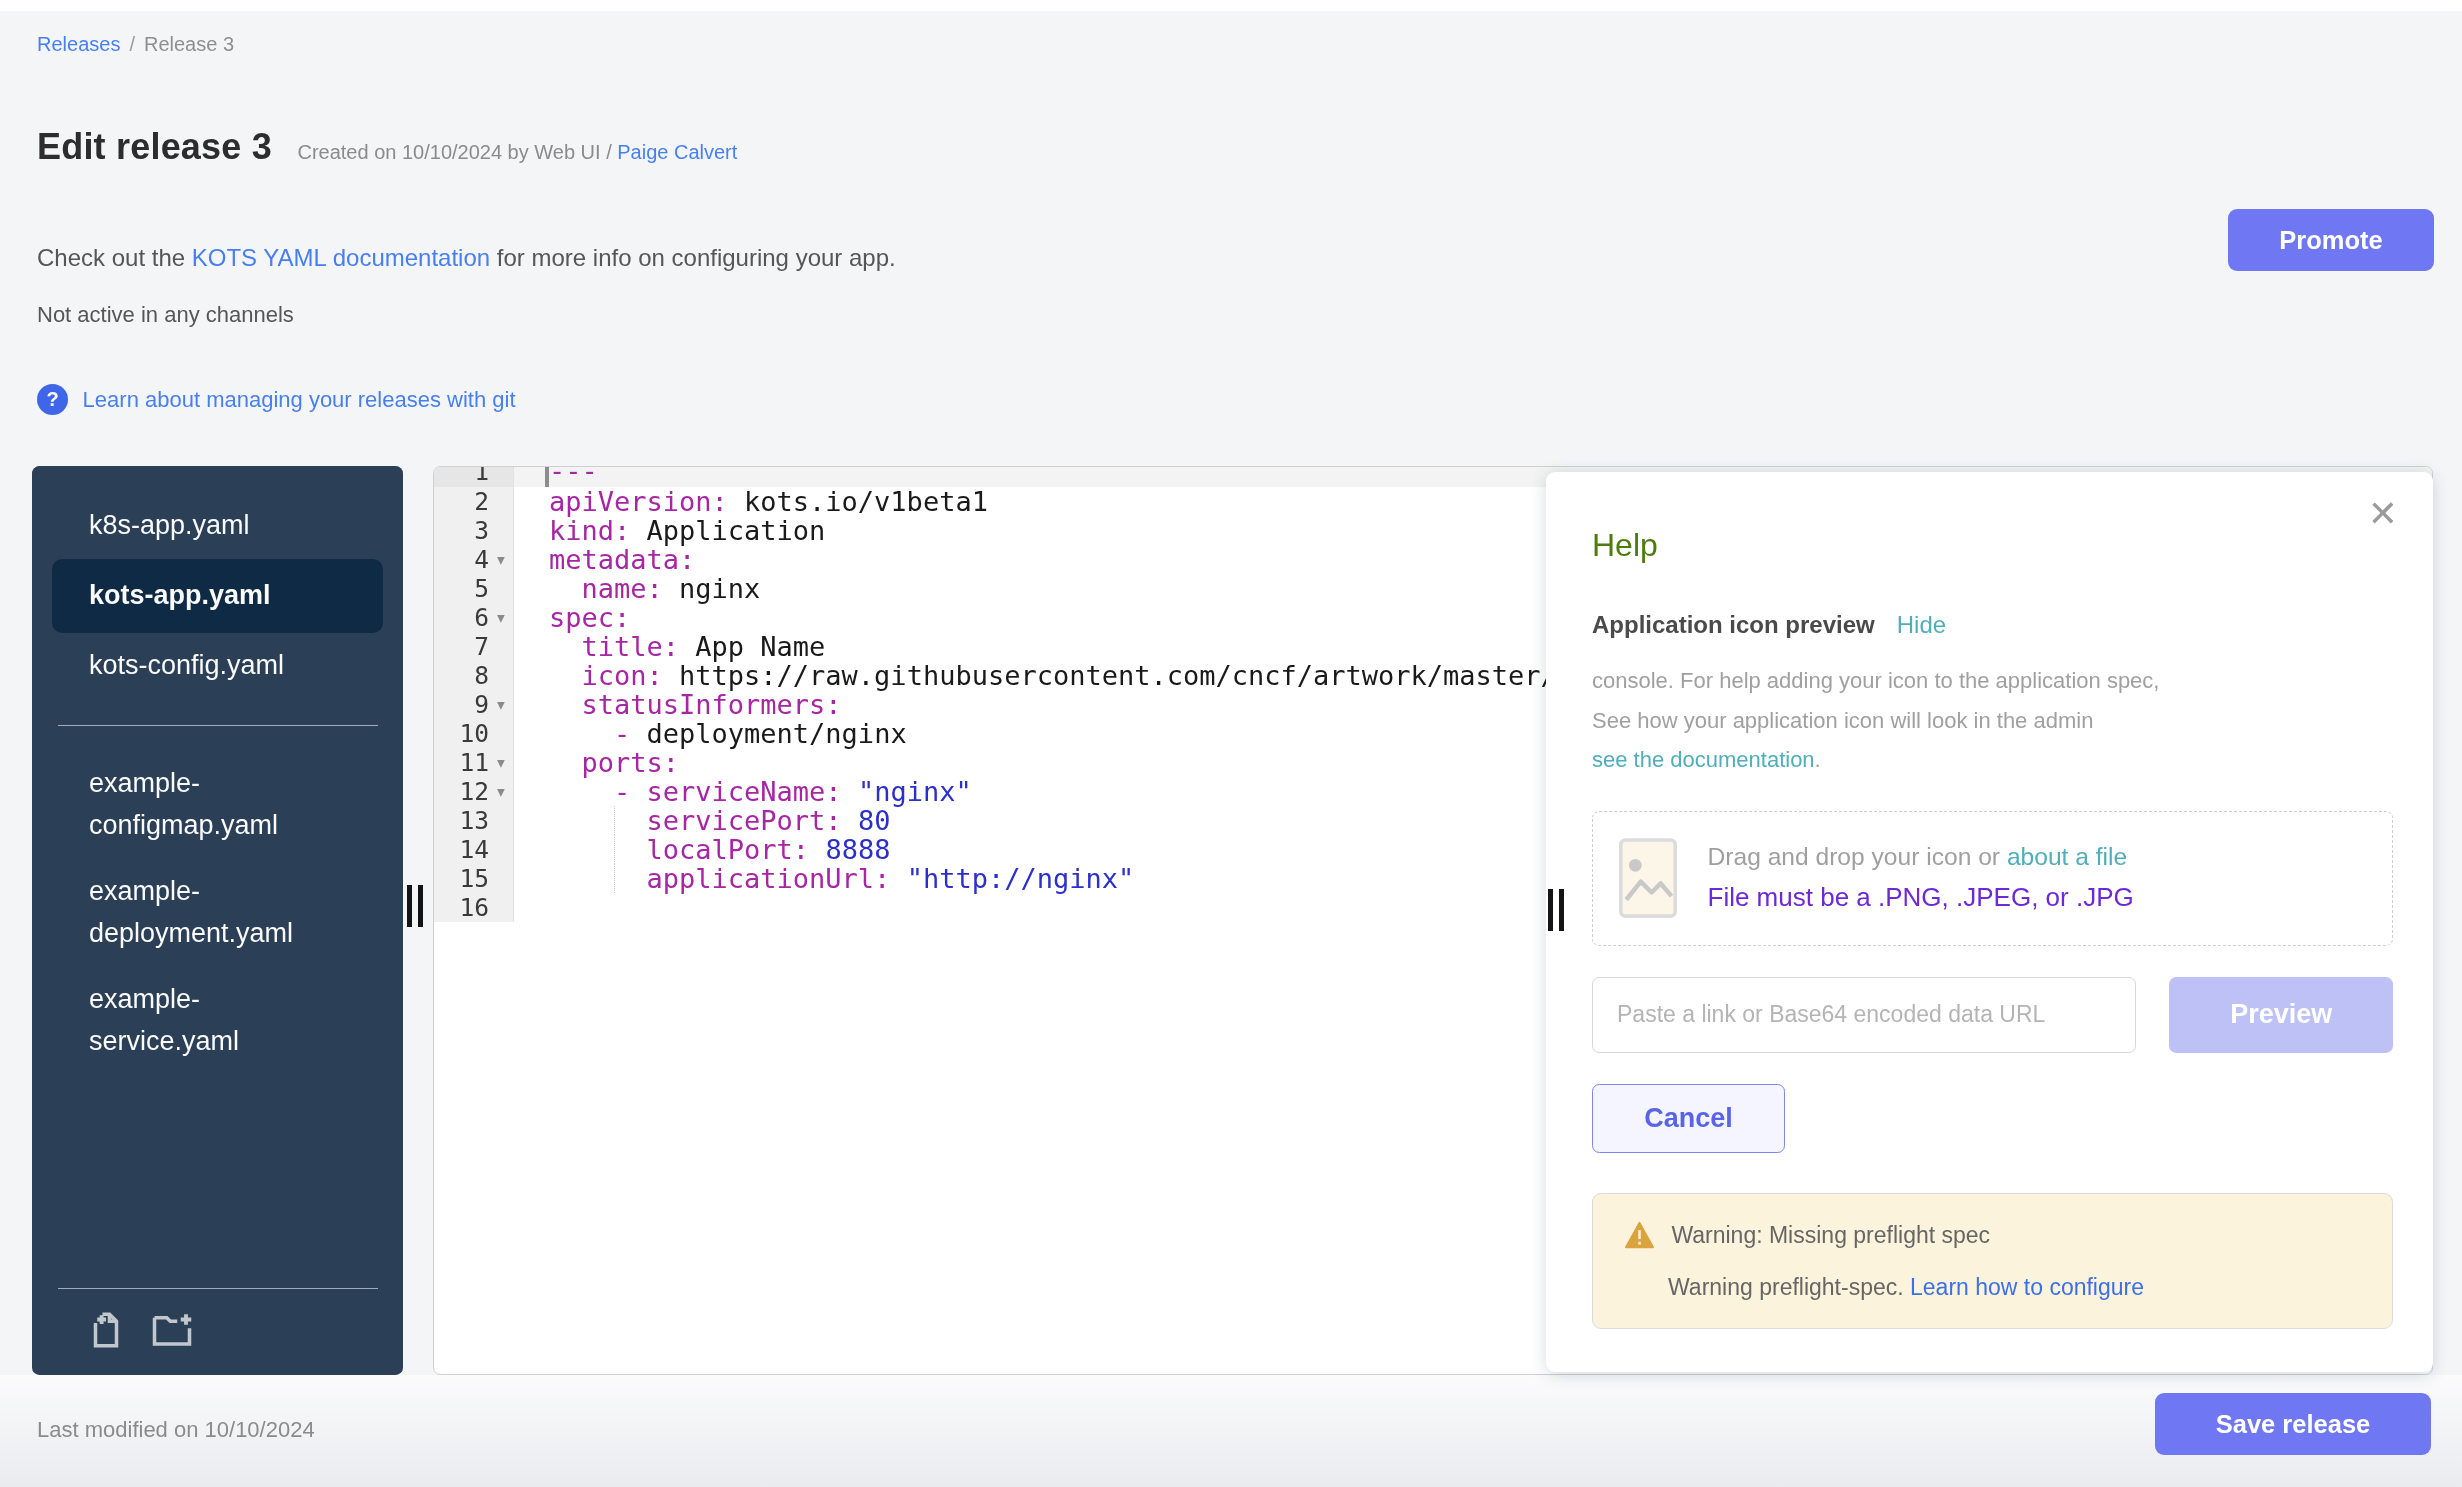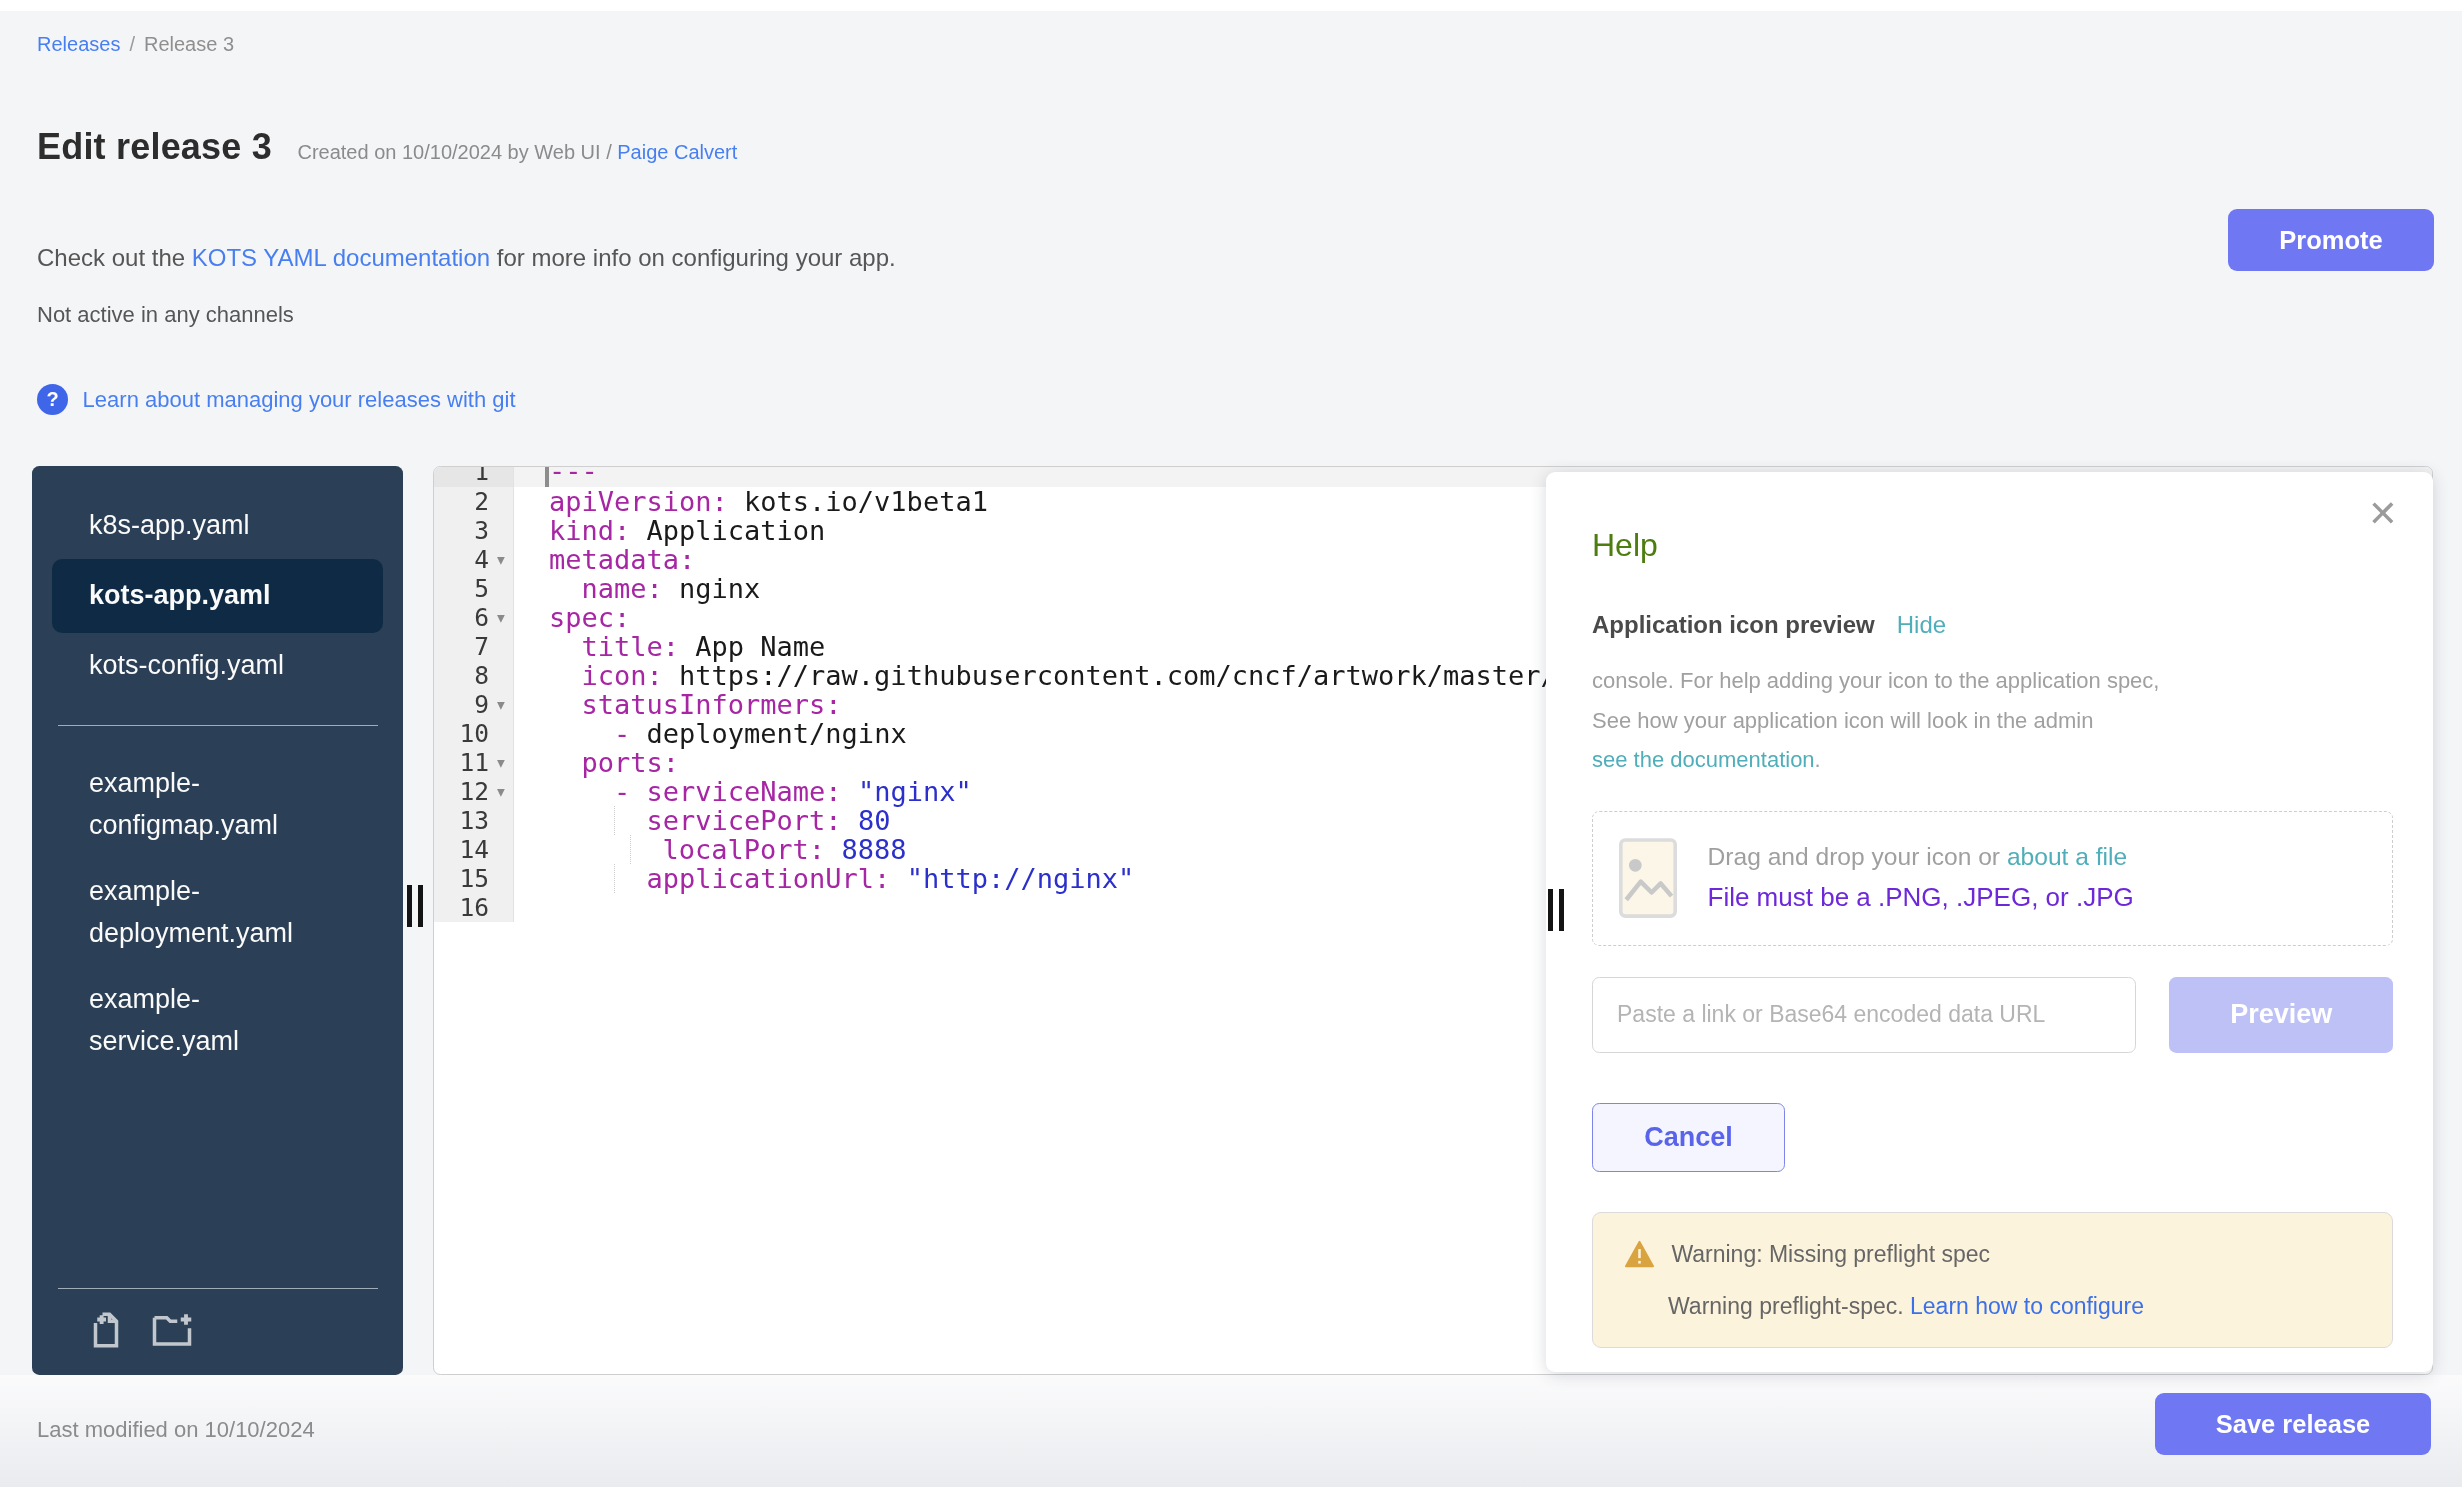--- a/index.html
+++ b/index.html
@@ -80,21 +80,21 @@
             display:flex;align-items:center;padding-left:25.5px;}
   .dz-thumb{flex:0 0 auto;}
   .dz-text{margin-left:31px;}
   .dz-line1{font-size:24.6px;color:#9f9f9f;}
   .dz-line2{font-size:26px;color:#6d28d9;margin-top:11px;}
   .input-row{margin-top:31px;display:flex;align-items:center;}
   .link-input{width:550px;height:76px;border:1.8px solid #d6d6d6;border-radius:7.3px;font-size:23px;
               padding:0 24px;color:#555;font-family:"Liberation Sans",sans-serif;outline:none;background:#fff;}
   .link-input::placeholder{color:#b4b4b4;}
   .preview-btn{width:226px;height:76px;margin-left:33px;font-size:27px;background:var(--accent-disabled);border-radius:7.3px;}
-  .cancel-btn{margin-top:50px;width:193px;height:69px;background:#f4f5ff;border:1.8px solid #7d85ec;
+  .cancel-btn{margin-top:31px;width:193px;height:69px;background:#f4f5ff;border:1.8px solid #7d85ec;
               border-radius:7.3px;color:#5a64ea;font-size:27px;font-weight:700;}
   .warning-box{margin-top:40px;background:var(--warning-bg);border:0.9px solid #dadada;border-radius:9px;
                padding:27px 31px 27px 31px;}
   .warn-row1{display:flex;align-items:center;font-size:23px;color:#666;}
   .warn-row1 svg{margin-right:16.4px;flex:0 0 auto;}
   .warn-row2{margin-top:24px;padding-left:44px;font-size:23px;color:#666;}
   .warn-link{color:#3c70e8;}
 
   
   .footer{position:absolute;left:0;bottom:0;width:100%;height:113px;
@@ -255,21 +255,21 @@
         </div>
         <div class="code-cell"><span class="tk-plain">    </span><span class="tk-dash">-</span><span class="tk-plain"> </span><span class="tk-key">serviceName:</span><span class="tk-plain"> </span><span class="tk-str">"nginx"</span></div>
       </div>
       <div class="ed-row" style="height: 29px;">
         <div class="gutter-cell">
           <span class="num">13</span>
           <span class="fold"></span>
         </div>
         <div class="code-cell"><span class="indent-guide"></span><span class="tk-plain">      </span><span class="tk-key">servicePort:</span><span class="tk-plain"> </span><span class="tk-num">80</span></div>
       </div>
-      <div class="ed-row" style="height: 29px; gap: 16px;">
+      <div class="ed-row" style="height: 29px;">
         <div class="gutter-cell">
           <span class="num">14</span>
           <span class="fold"></span>
         </div>
         <div class="code-cell"><span class="indent-guide"></span><span class="tk-plain">      </span><span class="tk-key">localPort:</span><span class="tk-plain"> </span><span class="tk-num">8888</span></div>
       </div>
       <div class="ed-row" style="height: 29px;">
         <div class="gutter-cell">
           <span class="num">15</span>
           <span class="fold"></span>

